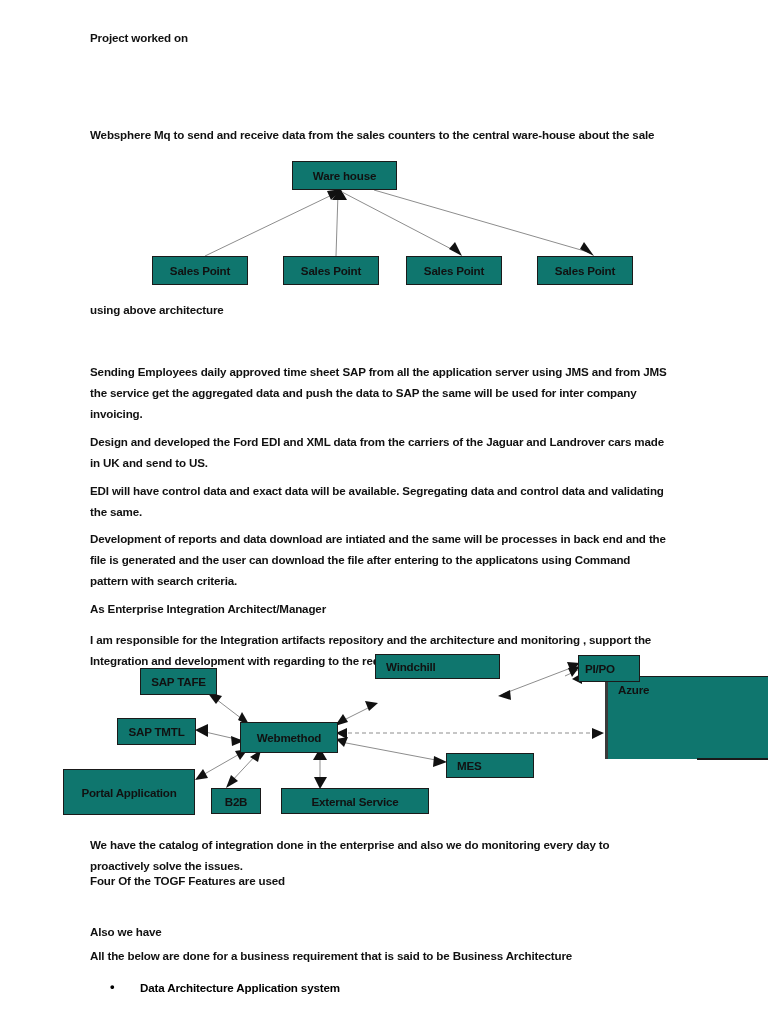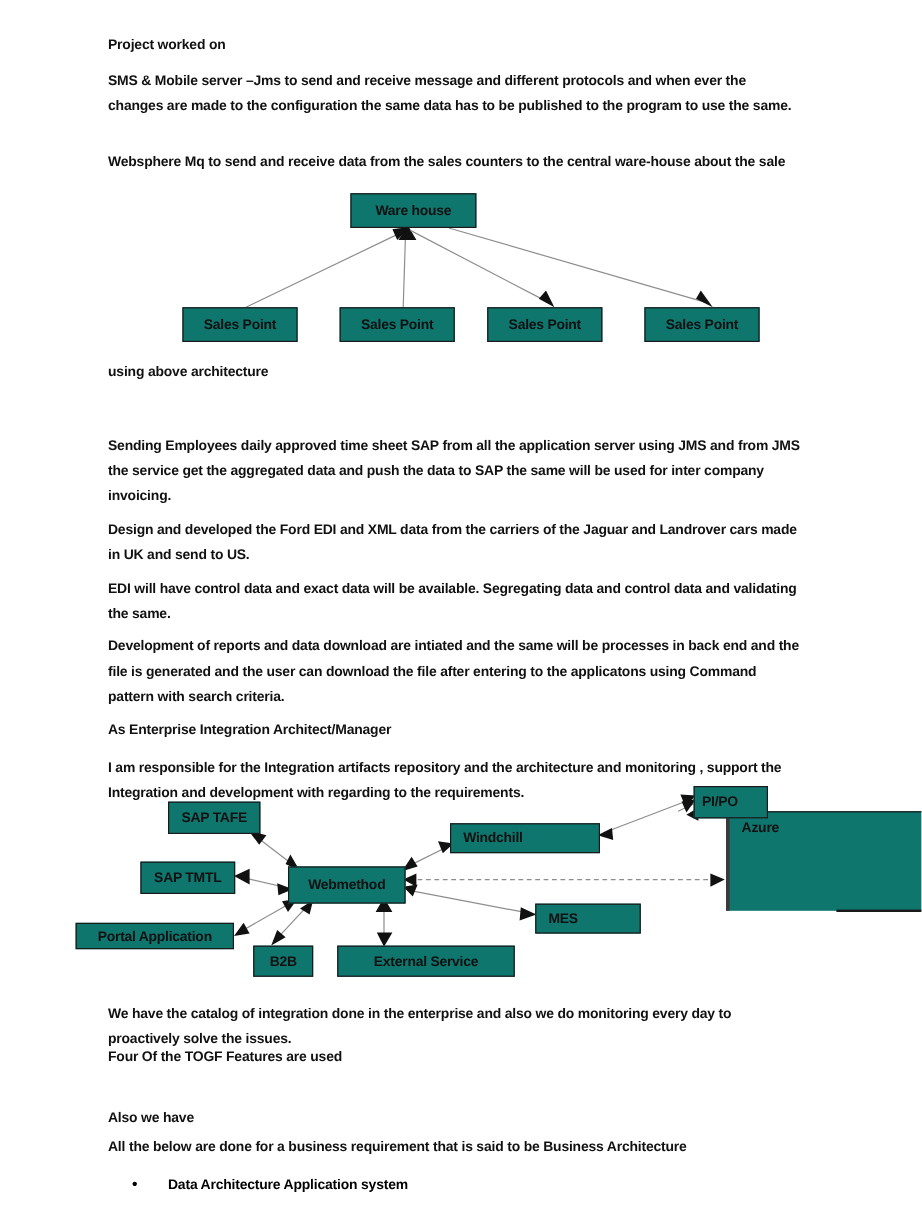--- a/index.html
+++ b/index.html
@@ -95,21 +95,20 @@
     stroke: none;
   }
 </style>
 </head>
 <body>
 
 <div id="page">
 
   <div class="para heading" style="top:27px;">Project worked on</div>
 
-  <div class="para" style="top:57px;">SMS &amp; Mobile server –Jms to send and receive message and different  protocols and when ever the changes are made to the configuration the same data has to be published to the program to use the same.</div>
 
   <div class="para" style="top:124px;">Websphere Mq to send and receive data from the sales counters to the central ware-house about the sale</div>
 
   <div class="para" style="top:299px;">using above architecture</div>
 
   <div class="para" style="top:361px;">Sending Employees daily approved time sheet SAP from all the application server using JMS and from JMS the service get the aggregated data and push the data to SAP the same will be used for inter company invoicing.</div>
 
   <div class="para" style="top:431px;">Design and developed the Ford EDI and XML data from the carriers of the Jaguar and Landrover cars made in UK and send to US.</div>
 
   <div class="para" style="top:480px;">EDI will have control data and exact data will be available. Segregating data and control data and validating the same.</div>
@@ -219,37 +218,37 @@
        background:#1a1a1a; z-index:2;"></div>
 
   <div class="dbox center" style="left:140px; top:668px; width:77px; height:27px;">
     <span>SAP TAFE</span>
   </div>
 
   <div class="dbox center" style="left:117px; top:718px; width:79px; height:27px;">
     <span>SAP TMTL</span>
   </div>
 
-  <div class="dbox center" style="left:63px; top:769px; width:132px; height:22px;">
+  <div class="dbox center" style="left:63px; top:769px; width:132px; height:46px;">
     <span>Portal Application</span>
   </div>
 
   <div class="dbox center" style="left:211px; top:788px; width:50px; height:26px;">
     <span>B2B</span>
   </div>
 
   <div class="dbox center" style="left:281px; top:788px; width:148px; height:26px;">
     <span>External Service</span>
   </div>
 
   <div class="dbox center" style="left:240px; top:722px; width:98px; height:31px;">
     <span>Webmethod</span>
   </div>
 
-  <div class="dbox" style="left:375px; top:686px; width:125px; height:25px; padding-left:10px;">
+  <div class="dbox" style="left:375px; top:654px; width:125px; height:25px; padding-left:10px;">
     <span>Windchill</span>
   </div>
 
   <div class="dbox" style="left:446px; top:753px; width:88px; height:25px; padding-left:10px;">
     <span>MES</span>
   </div>
 
   <div class="dbox" style="left:578px; top:655px; width:62px; height:27px; padding-left:6px; z-index:6;">
     <span>PI/PO</span>
   </div>

